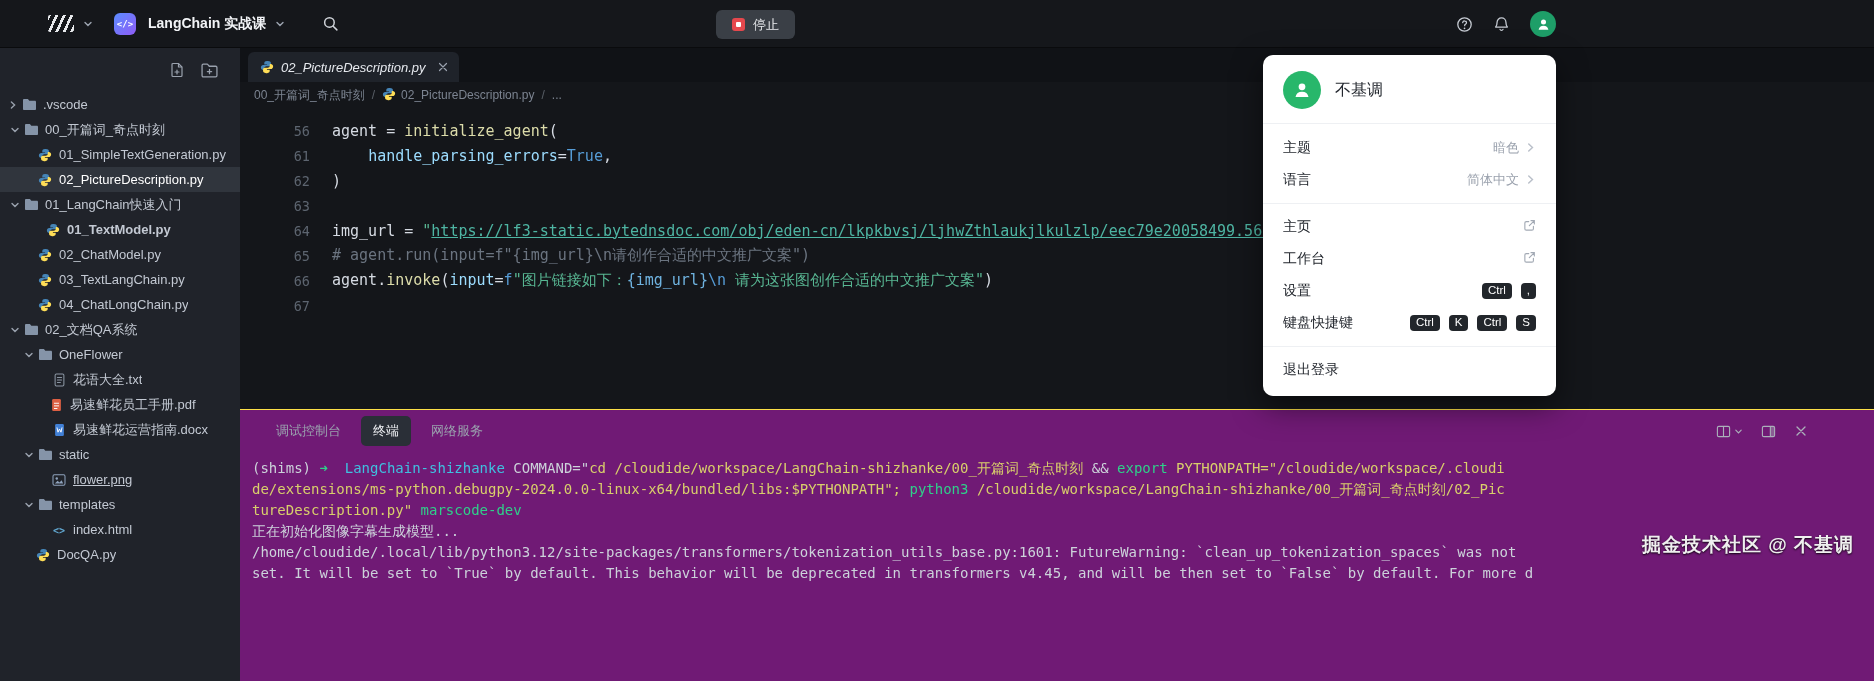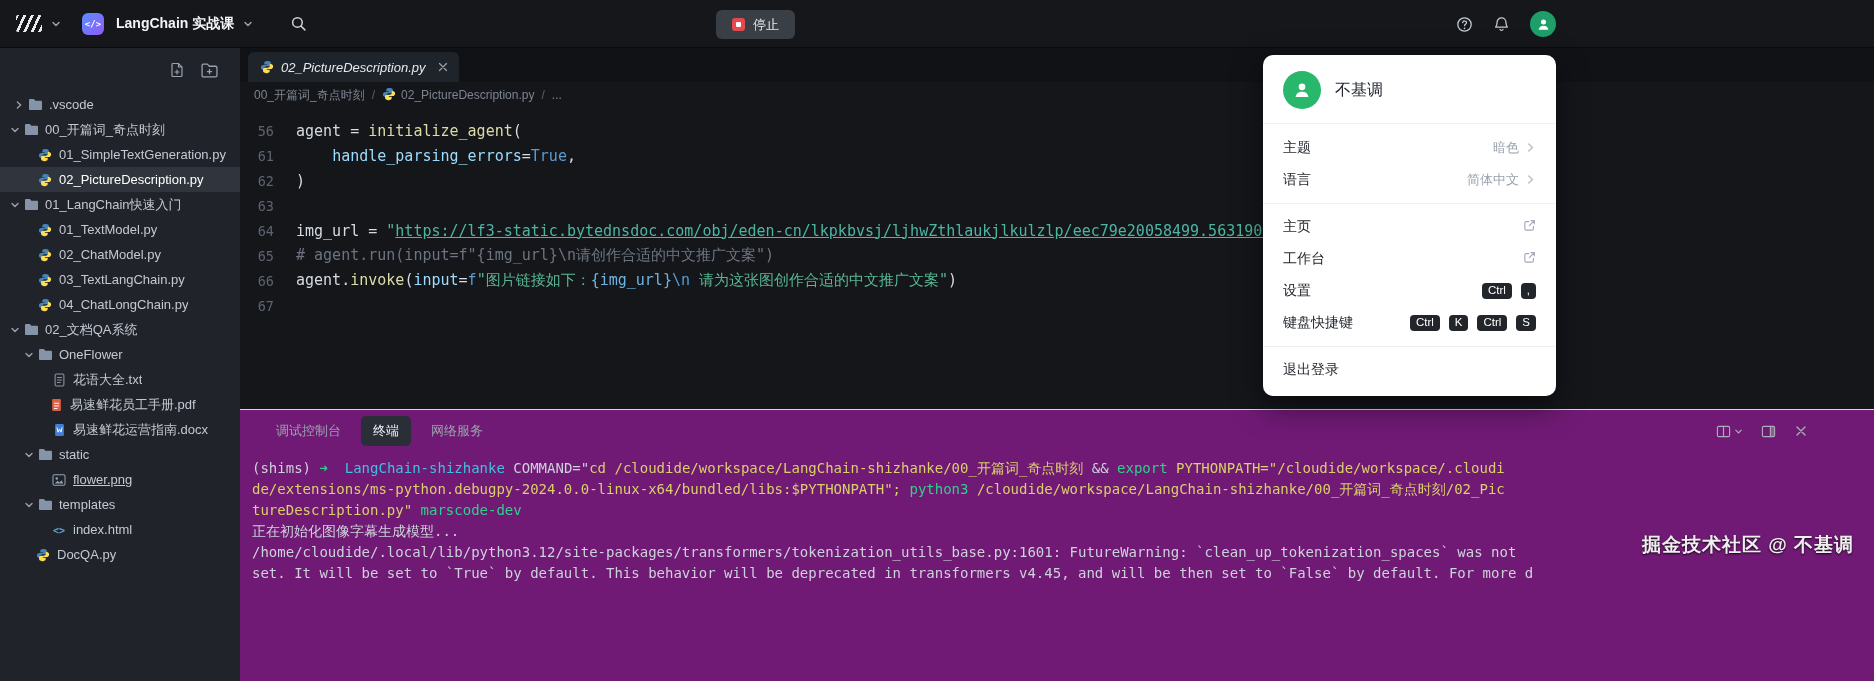--- a/index.html
+++ b/index.html
@@ -5,21 +5,21 @@
   * { box-sizing: border-box; }
   html,body { margin:0; padding:0; background:#0b0d10; }
   body { width:1874px; height:681px; overflow:hidden;
          font-family:"Liberation Sans","DejaVu Sans",sans-serif; }
 
   .app { position:relative; width:1874px; height:681px; display:flex; flex-direction:column; background:#14161a; }
 
   
   .topbar { flex:0 0 48px; height:48px; background:#15171b; border-bottom:1px solid #0a0b0d;
             display:flex; align-items:center; position:relative; z-index:3; }
-  .tb-left { display:flex; align-items:center; gap:9px; padding-left:16px; }
+  .tb-left { display:flex; align-items:center; gap:9px; padding-left:16px;margin-left:32px; }
   .logo { width:26px; height:17px; border-radius:2px;
           background:repeating-linear-gradient(115deg,#e8eaed 0 2.6px,transparent 2.6px 6.8px); }
   .tb-chev { display:flex; align-items:center; }
   .project-badge { width:22px; height:22px; border-radius:6px; margin-left:12px;
                    background:linear-gradient(135deg,#5b8cff,#8f5cf6);
                    display:flex; align-items:center; justify-content:center; }
   .project-badge::after { content:"</>"; color:#fff; font:700 9px "DejaVu Sans Mono",monospace; }
   .project-name { color:#f2f4f7; font-size:14px; font-weight:700; margin-left:3px; }
   .search-btn { margin-left:28px; display:flex; align-items:center; cursor:pointer; }
 
@@ -58,21 +58,21 @@
   .tab .js-icon { display:flex; align-items:center; }
   .tab-close { display:flex; align-items:center; margin-left:4px; cursor:pointer; }
 
   .breadcrumb { flex:0 0 26px; display:flex; align-items:center; gap:7px; padding-left:14px;
                 color:#7c8491; font-size:12px; }
   .crumb { display:flex; align-items:center; gap:5px; cursor:pointer; }
   .crumb-sep { color:#5a6068; }
 
   .code { flex:1; overflow:hidden; padding-top:10px;
           font-family:"DejaVu Sans Mono","Liberation Mono",monospace; font-size:15px; }
-  .code-line { height:25px; display:flex; align-items:center; }
+  .code-line { height:25px; display:flex; align-items:center;margin-left:36px; }
   .ln { flex:0 0 56px; width:56px; text-align:right; padding-right:22px; color:#5d6570; font-size:13.5px; }
   .lc { white-space:pre; }
   .tok-plain { color:#d6dbe3; } .tok-func { color:#dcdcaa; } .tok-param { color:#9cdcfe; }
   .tok-kw { color:#569cd6; } .tok-str { color:#58b793; }
   .tok-link { color:#4eb5a3; text-decoration:underline; }
   .tok-comment { color:#6b7480; } .tok-var { color:#6fb3e0; } .tok-esc { color:#569cd6; }
 
   
   .bottom-panel { flex:0 0 272px; background:#701a75; border-top:1px solid #fde047;
                   display:flex; flex-direction:column; position:relative; }
@@ -173,21 +173,21 @@
             </svg>
         </span>
         <span class="icon-btn">
           <svg width="17" height="15" viewBox="0 0 16 14">
               <path d="M1 2.2C1 1.5 1.5 1 2.2 1h3.5c.3 0 .6.1.8.4L7.8 3h6c.7 0 1.2.5 1.2 1.2v7.6c0 .7-.5 1.2-1.2 1.2H2.2C1.5 13 1 12.5 1 11.8z" stroke="#9aa2ae" fill="none" stroke-width="1.2"></path>
               <path d="M8 6v4M6 8h4" stroke="#9aa2ae" stroke-width="1.2" stroke-linecap="round"></path>
             </svg>
         </span>
       </div>
       <div class="tree" id="file-tree">
-          <div class="tree-row" style="padding-left: 12px;">
+          <div class="tree-row" style="padding-left: 6px;">
             <span class="tree-chevron">
               <svg width="10" height="10" viewBox="0 0 10 10">
                 <path d="M3.4 2l3.2 3-3.2 3" stroke="#98a0ac" stroke-width="1.4" fill="none" stroke-linecap="round"></path>
               </svg>
             </span>
             <span class="tree-icon">
               <svg width="15" height="13" viewBox="0 0 16 14">
                 <path fill="#8594a8" d="M1 2.2C1 1.5 1.5 1 2.2 1h3.5c.3 0 .6.1.8.4L7.8 3h6c.7 0 1.2.5 1.2 1.2v7.6c0 .7-.5 1.2-1.2 1.2H2.2C1.5 13 1 12.5 1 11.8z"></path>
               </svg>
             </span>
@@ -232,21 +232,21 @@
                 <path d="M2 3.4l3 3.2 3-3.2" stroke="#98a0ac" stroke-width="1.4" fill="none" stroke-linecap="round"></path>
               </svg>
             </span>
             <span class="tree-icon">
               <svg width="15" height="13" viewBox="0 0 16 14">
                 <path fill="#8594a8" d="M1 2.2C1 1.5 1.5 1 2.2 1h3.5c.3 0 .6.1.8.4L7.8 3h6c.7 0 1.2.5 1.2 1.2v7.6c0 .7-.5 1.2-1.2 1.2H2.2C1.5 13 1 12.5 1 11.8z"></path>
               </svg>
             </span>
             <span class="tree-label">01_LangChain快速入门</span>
           </div>
-          <div class="tree-row" style="padding-left: 22px;">
+          <div class="tree-row" style="padding-left: 30px; font-weight: bold;">
             <span class="tree-chevron"></span>
             <span class="tree-icon">
               <svg width="14" height="14" viewBox="0 0 16 16">
                 <path fill="#4584b6" d="M7.9 1c-1.9 0-3 .9-3 2.3V5h3.2v.6H3.7C2.2 5.6 1 6.9 1 8.6s1.2 2.8 2.7 2.8h1.1V9.7c0-1.5 1.2-2.6 2.6-2.6h3.2c1.1 0 1.9-.9 1.9-2V3.3C12.5 1.9 11 1 9.1 1z"></path>
                 <path fill="#ffde57" d="M8.1 15c1.9 0 3-.9 3-2.3V11H7.9v-.6h4.4c1.5 0 2.7-1.3 2.7-3s-1.2-2.8-2.7-2.8h-1.1v1.7c0 1.5-1.2 2.6-2.6 2.6H5.4c-1.1 0-1.9.9-1.9 2v1.8c0 1.4 1.5 2.3 3.4 2.3z"></path>
               </svg>
             </span>
             <span class="tree-label">01_TextModel.py</span>
           </div>
           <div class="tree-row" style="padding-left: 22px;">

